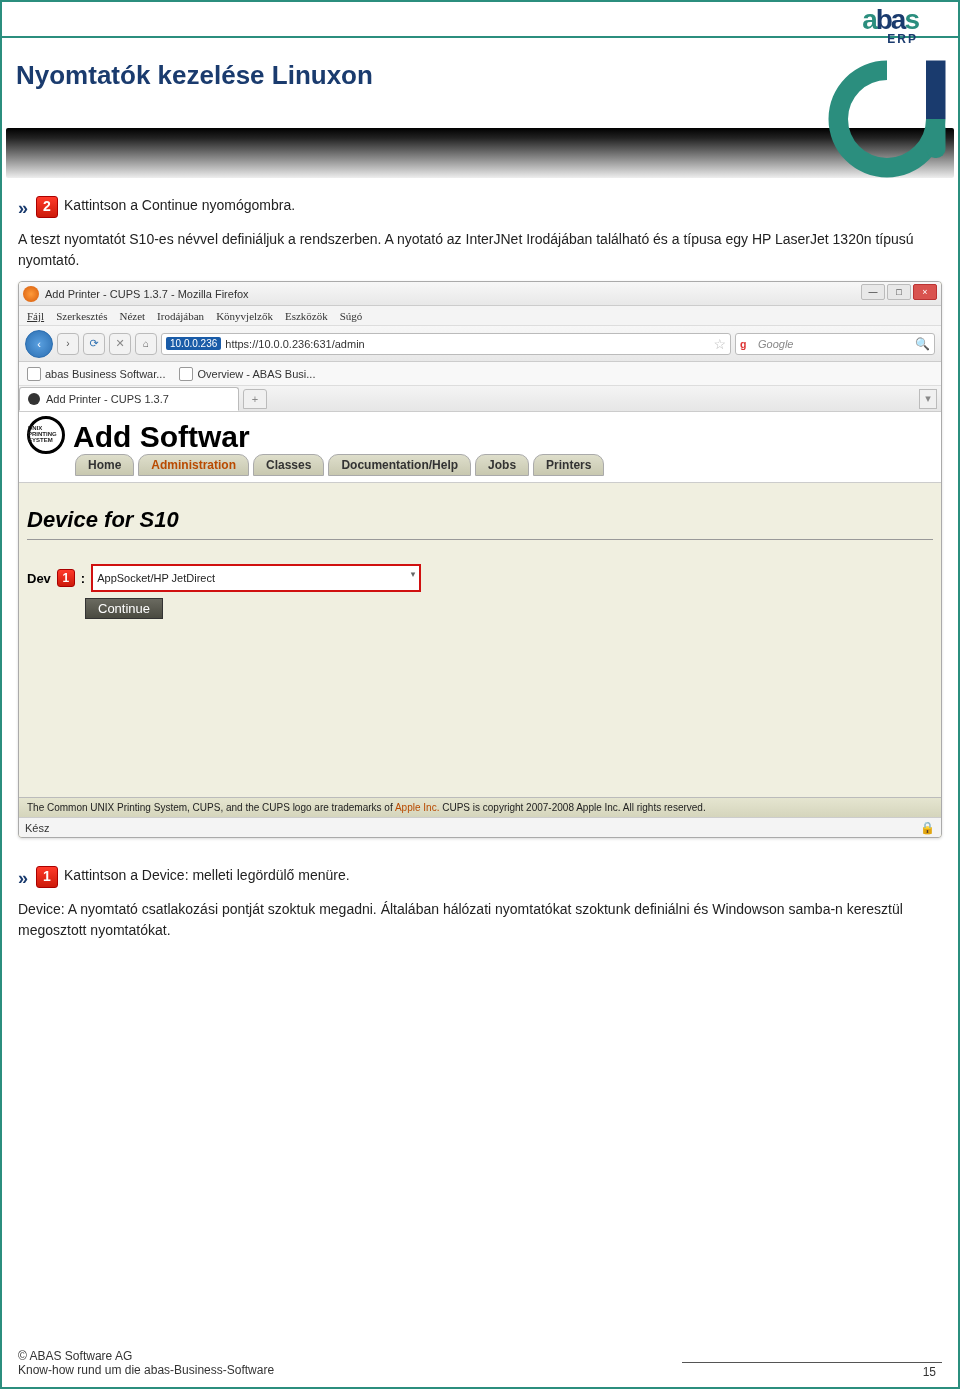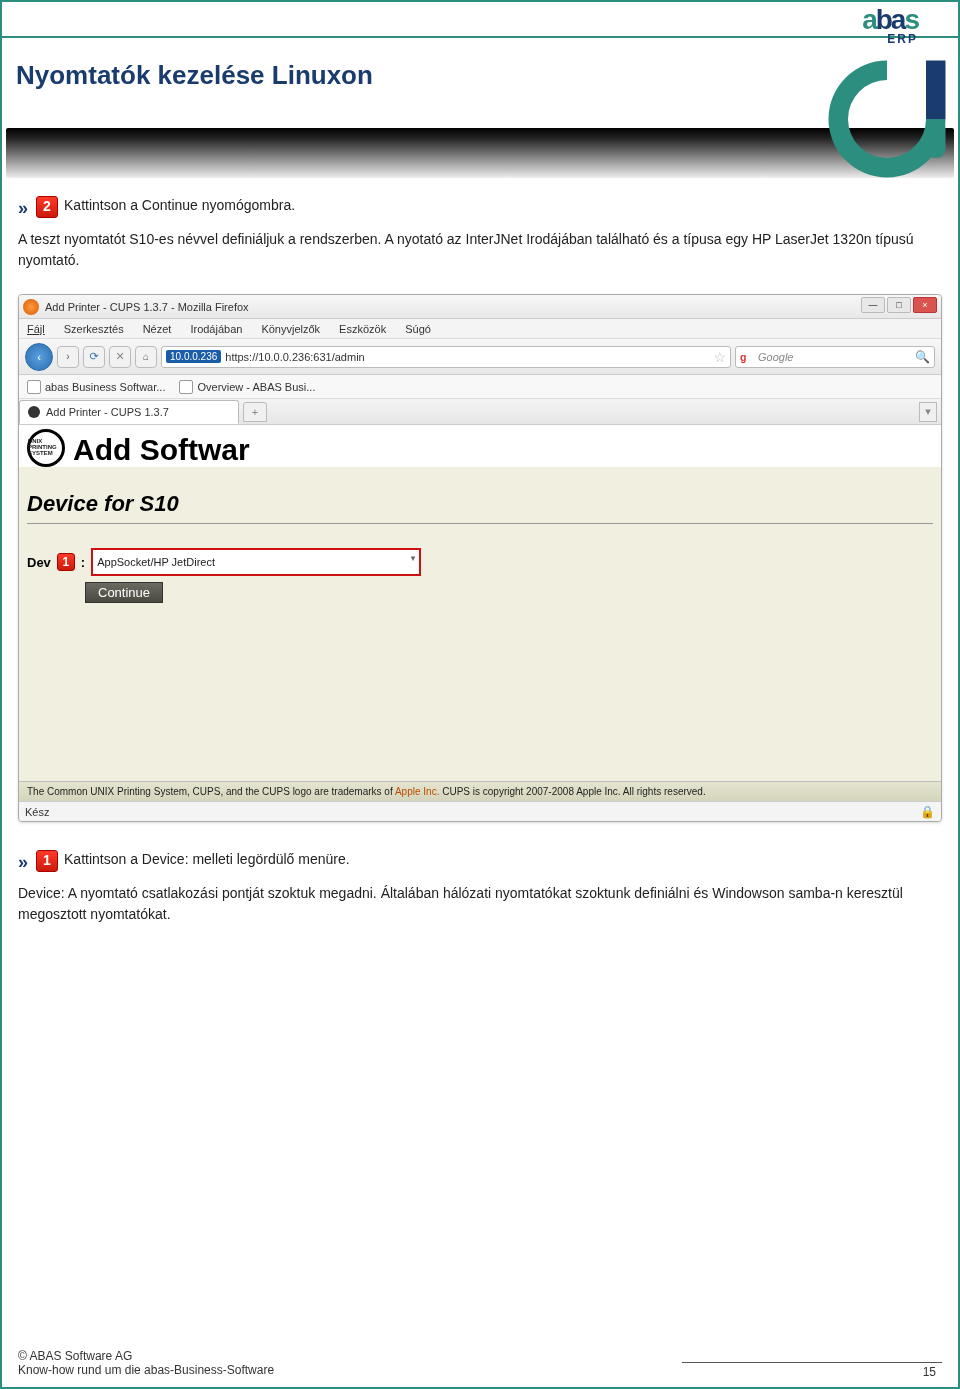--- a/index.html
+++ b/index.html
@@ -103,21 +103,21 @@
     font-size: 14px;
     border-radius: 3px;
     flex-shrink: 0;
   }
   .para {
     margin-top: 8px;
     line-height: 1.5;
   }
   
   .ff-window {
-    margin-top: 23px;
+    margin-top: 10px;
     border: 1px solid #aaa;
     border-radius: 4px;
     box-shadow: 0 1px 3px rgba(0,0,0,0.15);
     background: #fef9c3;
     overflow: hidden;
     font-size: 11px;
   }
   .ff-titlebar {
     height: 24px;
     background: linear-gradient(#f7f7f7, #e8e8e8);
@@ -146,23 +146,24 @@
     font-size: 9px;
     display: flex; align-items: center; justify-content: center;
   }
   .ff-winbtn.close { background: #d9534f; color: #fff; border-color:#b33; }
   .ff-menubar {
     height: 20px;
     background: #f4f4f4;
     border-bottom: 1px solid #ddd;
     display: flex;
     align-items: center;
-    gap: 19px;
+    gap: 12px;
     padding: 0 8px;
     color: #333;
+    font-family: Liberation Serif, serif;
   }
   .ff-menu-item { position: relative; }
   .ff-menu-item .ul { text-decoration: underline; }
   .ff-toolbar {
     height: 36px;
     background: linear-gradient(#f7f7f7, #e8e8e8);
     border-bottom: 1px solid #ccc;
     display: flex;
     align-items: center;
     padding: 0 6px;
@@ -519,20 +520,28 @@
         <div class="ff-tab-plus">+</div>
         <div class="ff-tab-right">▾</div>
       </div>
 
       <div class="cups-body">
         <div class="cups-header">
           <div class="cups-logo">
             <div class="cups-logo-text">UNIX PRINTING SYSTEM</div>
           </div>
           <div class="cups-title">Add Softwar</div>
+        </div>
+        <div class="cups-nav">
+          <span class="cups-nav-item">Home</span>
+          <span class="cups-nav-item active">Administration</span>
+          <span class="cups-nav-item">Classes</span>
+          <span class="cups-nav-item">Documentation/Help</span>
+          <span class="cups-nav-item">Jobs</span>
+          <span class="cups-nav-item">Printers</span>
         </div>
         <div class="cups-section">
           <div class="cups-h2">Device for S10</div>
           <hr class="cups-hr">
           <div class="cups-form-row">
             <span class="cups-label">Dev</span>
             <span class="step-badge inline">1</span>
             <span class="cups-label">:</span>
             <div class="cups-select">
               <span>AppSocket/HP JetDirect</span>

